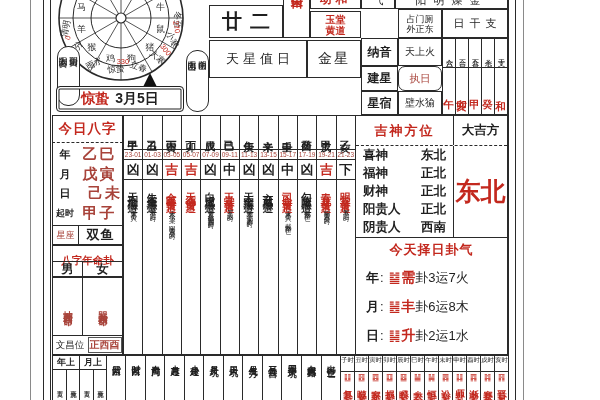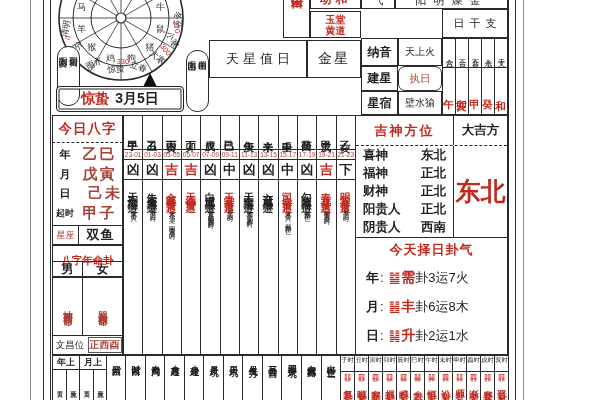--- a/index.html
+++ b/index.html
@@ -110,20 +110,23 @@
   <div class="abs ovaltag" style="left:186px;top:50px;width:23px;height:62px;">
     <span class="v">太阳向巳山</span>
     <span class="v">阴向申山</span>
   </div>
 
   <div class="abs c" style="left:56px;top:86px;width:128px;height:26px;border:1.6px solid #222;border-radius:4px;box-shadow:inset 0 0 0 1.5px #fff,inset 0 0 0 2.5px #222;gap:6px;">
     <span class="red bold" style="font-size:14px;">惊蛰</span>
     <span class="bold" style="font-size:14px;">3月5日</span>
   </div>
 
+  <div class="abs b c" style="left:209px;top:5px;width:74px;height:33px;">
+    <span class="bold" style="font-size:20px;letter-spacing:8px;padding-left:8px;">廿二</span>
+  </div>
   <div class="abs b clip" style="left:283px;top:-14px;width:27px;height:52px;display:flex;justify-content:center;">
     <span class="v red bold" style="font-size:12.5px;letter-spacing:2px;margin-top:-4px;">己未日</span>
   </div>
   <div class="abs b clip" style="left:310px;top:-14px;width:51px;height:23px;display:flex;align-items:flex-end;justify-content:center;">
     <span class="red bold" style="font-size:12px;letter-spacing:4px;">动和</span>
   </div>
   <div class="abs b c" style="left:310px;top:11px;width:51px;height:27px;flex-direction:column;">
     <span class="red bold" style="font-size:10px;line-height:11px;">玉堂</span>
     <span class="red bold" style="font-size:10px;line-height:11px;">黄道</span>
   </div>
@@ -134,20 +137,24 @@
     <span style="font-size:11px;letter-spacing:7px;">阳明燥金</span>
   </div>
 
   <div class="abs b c" style="left:209px;top:40px;width:98px;height:38px;">
     <span style="font-size:13px;letter-spacing:4px;padding-left:4px;">天星值日</span>
   </div>
   <div class="abs b c" style="left:307px;top:40px;width:54px;height:38px;">
     <span style="font-size:14px;letter-spacing:2px;">金星</span>
   </div>
 
+  <div class="abs b c" style="left:398px;top:9px;width:44px;height:29px;flex-direction:column;">
+    <span style="font-size:9px;line-height:10px;">占门厕</span>
+    <span style="font-size:9px;line-height:10px;">外正东</span>
+  </div>
   <div class="abs b c" style="left:442px;top:9px;width:66px;height:29px;">
     <span style="font-size:11px;letter-spacing:5px;padding-left:5px;">日干支</span>
   </div>
   <div class="abs b c" style="left:361px;top:38px;width:37px;height:28px;">
     <span class="bold" style="font-size:12px;">纳音</span>
   </div>
   <div class="abs b c" style="left:398px;top:38px;width:44px;height:28px;">
     <span style="font-size:10px;">天上火</span>
   </div>
   <div class="abs b c" style="left:361px;top:66px;width:37px;height:25px;">

